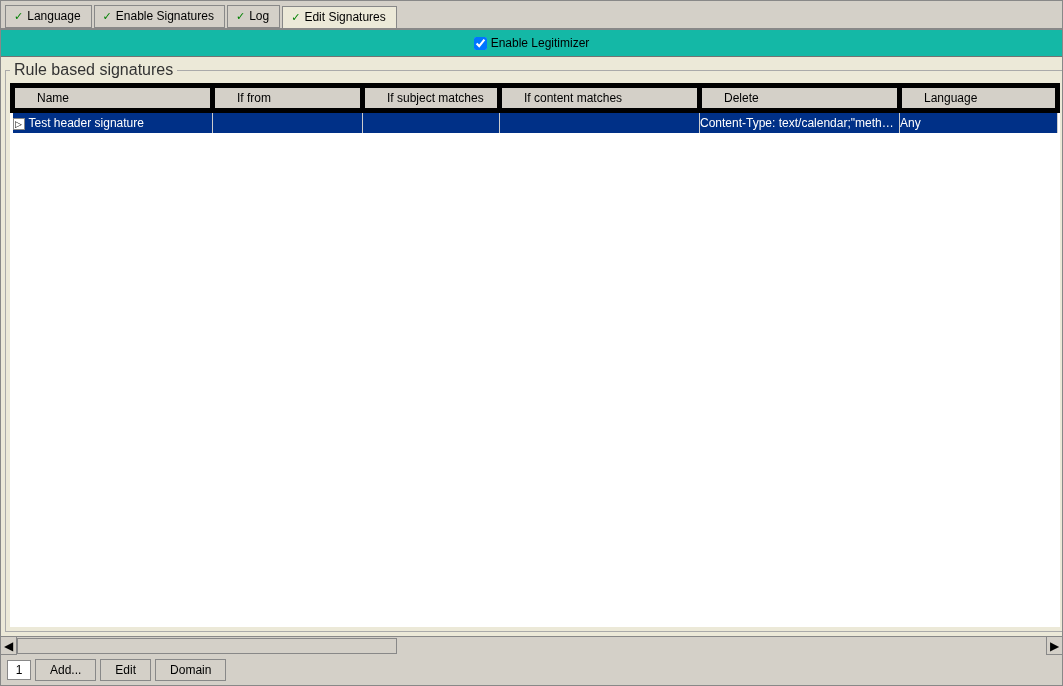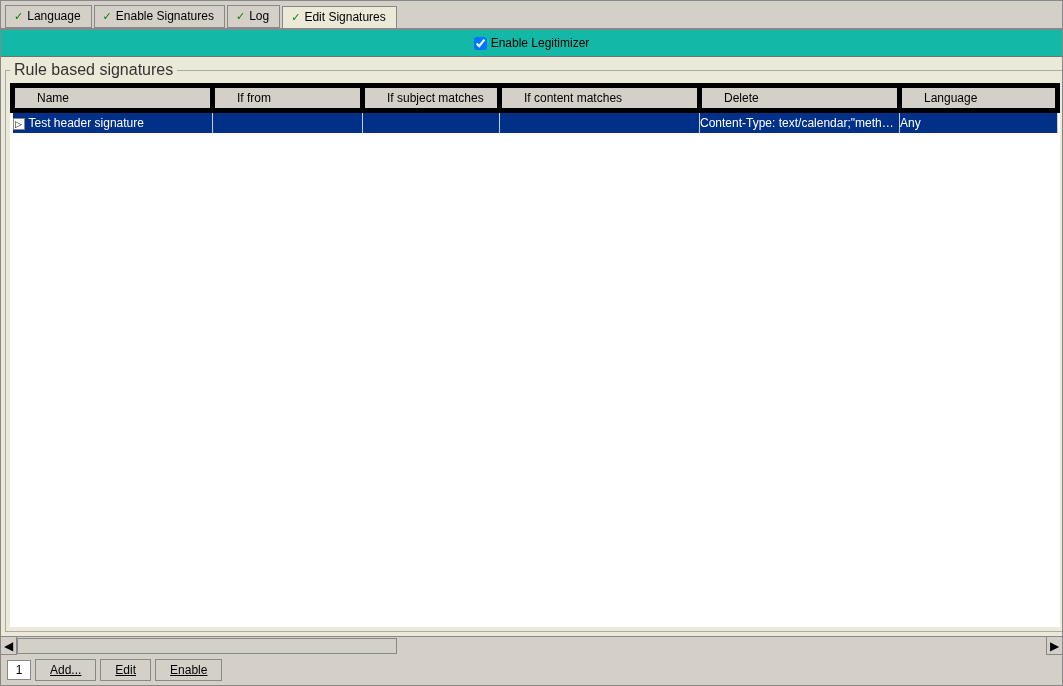--- a/index.html
+++ b/index.html
@@ -41,21 +41,21 @@
     
     .hscroll-area { height: 18px; background: #d4d0c8; border-top: 1px solid #888; display: flex; align-items: center; padding: 0; }
     .hscroll-left { width: 16px; height: 18px; background: #d4d0c8; border-right: 1px solid #888; display: flex; align-items: center; justify-content: center; cursor: pointer; flex-shrink: 0; }
     .hscroll-right { width: 16px; height: 18px; background: #d4d0c8; border-left: 1px solid #888; display: flex; align-items: center; justify-content: center; cursor: pointer; flex-shrink: 0; }
     .hscroll-track { flex: 1; height: 18px; background: #d4d0c8; position: relative; }
     .hscroll-thumb { width: 380px; height: 16px; background: #d4d0c8; border: 1px solid #888; position: absolute; left: 0; top: 1px; }
 
     
     .bottom-bar { display: flex; align-items: center; padding: 4px 6px; background: #d4d0c8; border-top: 1px solid #888; gap: 4px; }
     .page-num { width: 24px; padding: 2px 4px; border: 1px solid #888; background: #fff; text-align: center; }
-    .btn { padding: 3px 14px; background: #d4d0c8; border: 1px solid #888; cursor: pointer; text-decoration: underline; }
+    .btn { padding: 3px 14px; background: #d4d0c8; border: 1px solid #888; cursor: pointer; }
   </style>
 </head>
 <body>
 
 <div class="window">
 
   <div class="tab-bar">
     <div class="tab inactive">
       <span class="check-icon">✓</span>
       <span>Language</span>
@@ -122,16 +122,16 @@
     <div class="hscroll-track">
       <div class="hscroll-thumb"></div>
     </div>
     <div class="hscroll-right">▶</div>
   </div>
 
   <div class="bottom-bar">
     <input type="text" class="page-num" value="1" style="">
     <button class="btn">Add...</button>
     <button class="btn">Edit</button>
-    <button class="btn">Enable</button>
+    <button class="btn">Domain</button>
   </div>
 
 </div>
 
 </body></html>

